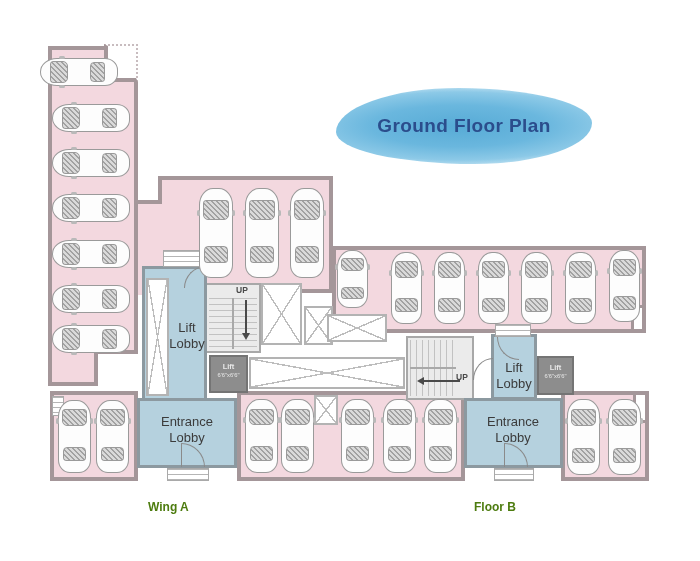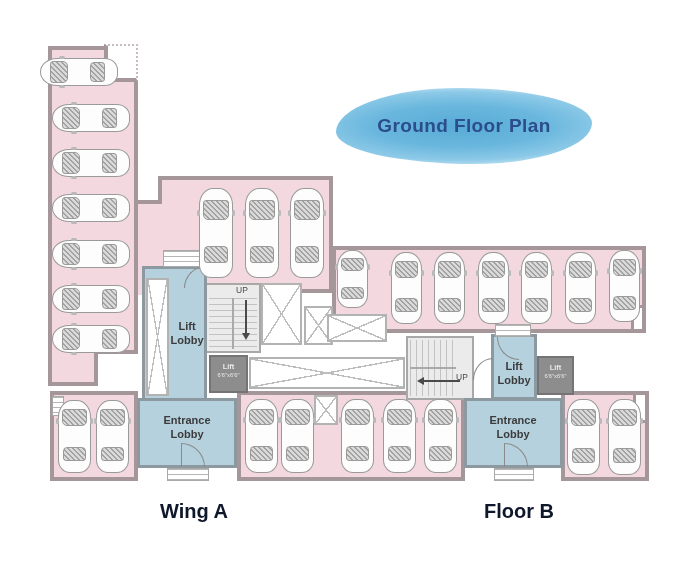--- a/index.html
+++ b/index.html
@@ -35,23 +35,23 @@
         repeating-linear-gradient(to bottom,#c2c2c2 0 1px,transparent 1px 6px);}
   .treads-v{position:absolute;left:2px;top:2px;bottom:2px;width:46px;
       background-image:
         linear-gradient(to bottom, transparent calc(50% - .7px), #a9a9a9 calc(50% - .7px), #a9a9a9 calc(50% + .7px), transparent calc(50% + .7px)),
         repeating-linear-gradient(to right,#c2c2c2 0 1px,transparent 1px 6px);}
   .door{border:1.3px solid #8a8a8a;background:transparent;}
   .door-tl{border-right:none!important;border-bottom:none!important;border-top-left-radius:100%;}
   .door-tr{border-left:none!important;border-bottom:none!important;border-top-right-radius:100%;}
   .door-bl{border-right:none!important;border-top:none!important;border-bottom-left-radius:100%;}
   .leaf-l{border-left:1.3px solid #8a8a8a!important;}
-  .rlabel{font-size:11px;font-weight:bold;color:#3b3b3b;text-align:center;line-height:1.25;}
-  .uplabel{font-size:8.5px;font-weight:normal;color:#4a4a4a;text-align:center;}
-  .wing{font-size:20px;font-weight:bold;color:#0f172a;text-align:right;}
+  .rlabel{font-size:13px;font-weight:normal;color:#3b3b3b;text-align:center;line-height:1.25;}
+  .uplabel{font-size:8.5px;font-weight:bold;color:#4a4a4a;text-align:center;}
+  .wing{font-size:12px;font-weight:bold;color:#4d7c0f;text-align:left;}
   .aline{background:#4a4a4a;}
   .tri-down{width:0;height:0;border-left:4.5px solid transparent;border-right:4.5px solid transparent;border-top:7px solid #4a4a4a;}
   .tri-left{width:0;height:0;border-top:4.5px solid transparent;border-bottom:4.5px solid transparent;border-right:7px solid #4a4a4a;}
 
   
   .car{position:absolute;z-index:5;}
   .car-body{position:absolute;inset:0;background:#fdfdfd;border:1.5px solid #9a9a9a;}
   .car--v .car-body{border-radius:14px 14px 12px 12px / 17px 17px 13px 13px;}
   .car--h .car-body{border-radius:17px 13px 13px 17px / 14px 12px 12px 14px;}
   .car--v .car-body::before{content:"";position:absolute;left:-3px;top:24%;width:3px;height:6px;background:#b9b9b9;border-radius:2px;}

